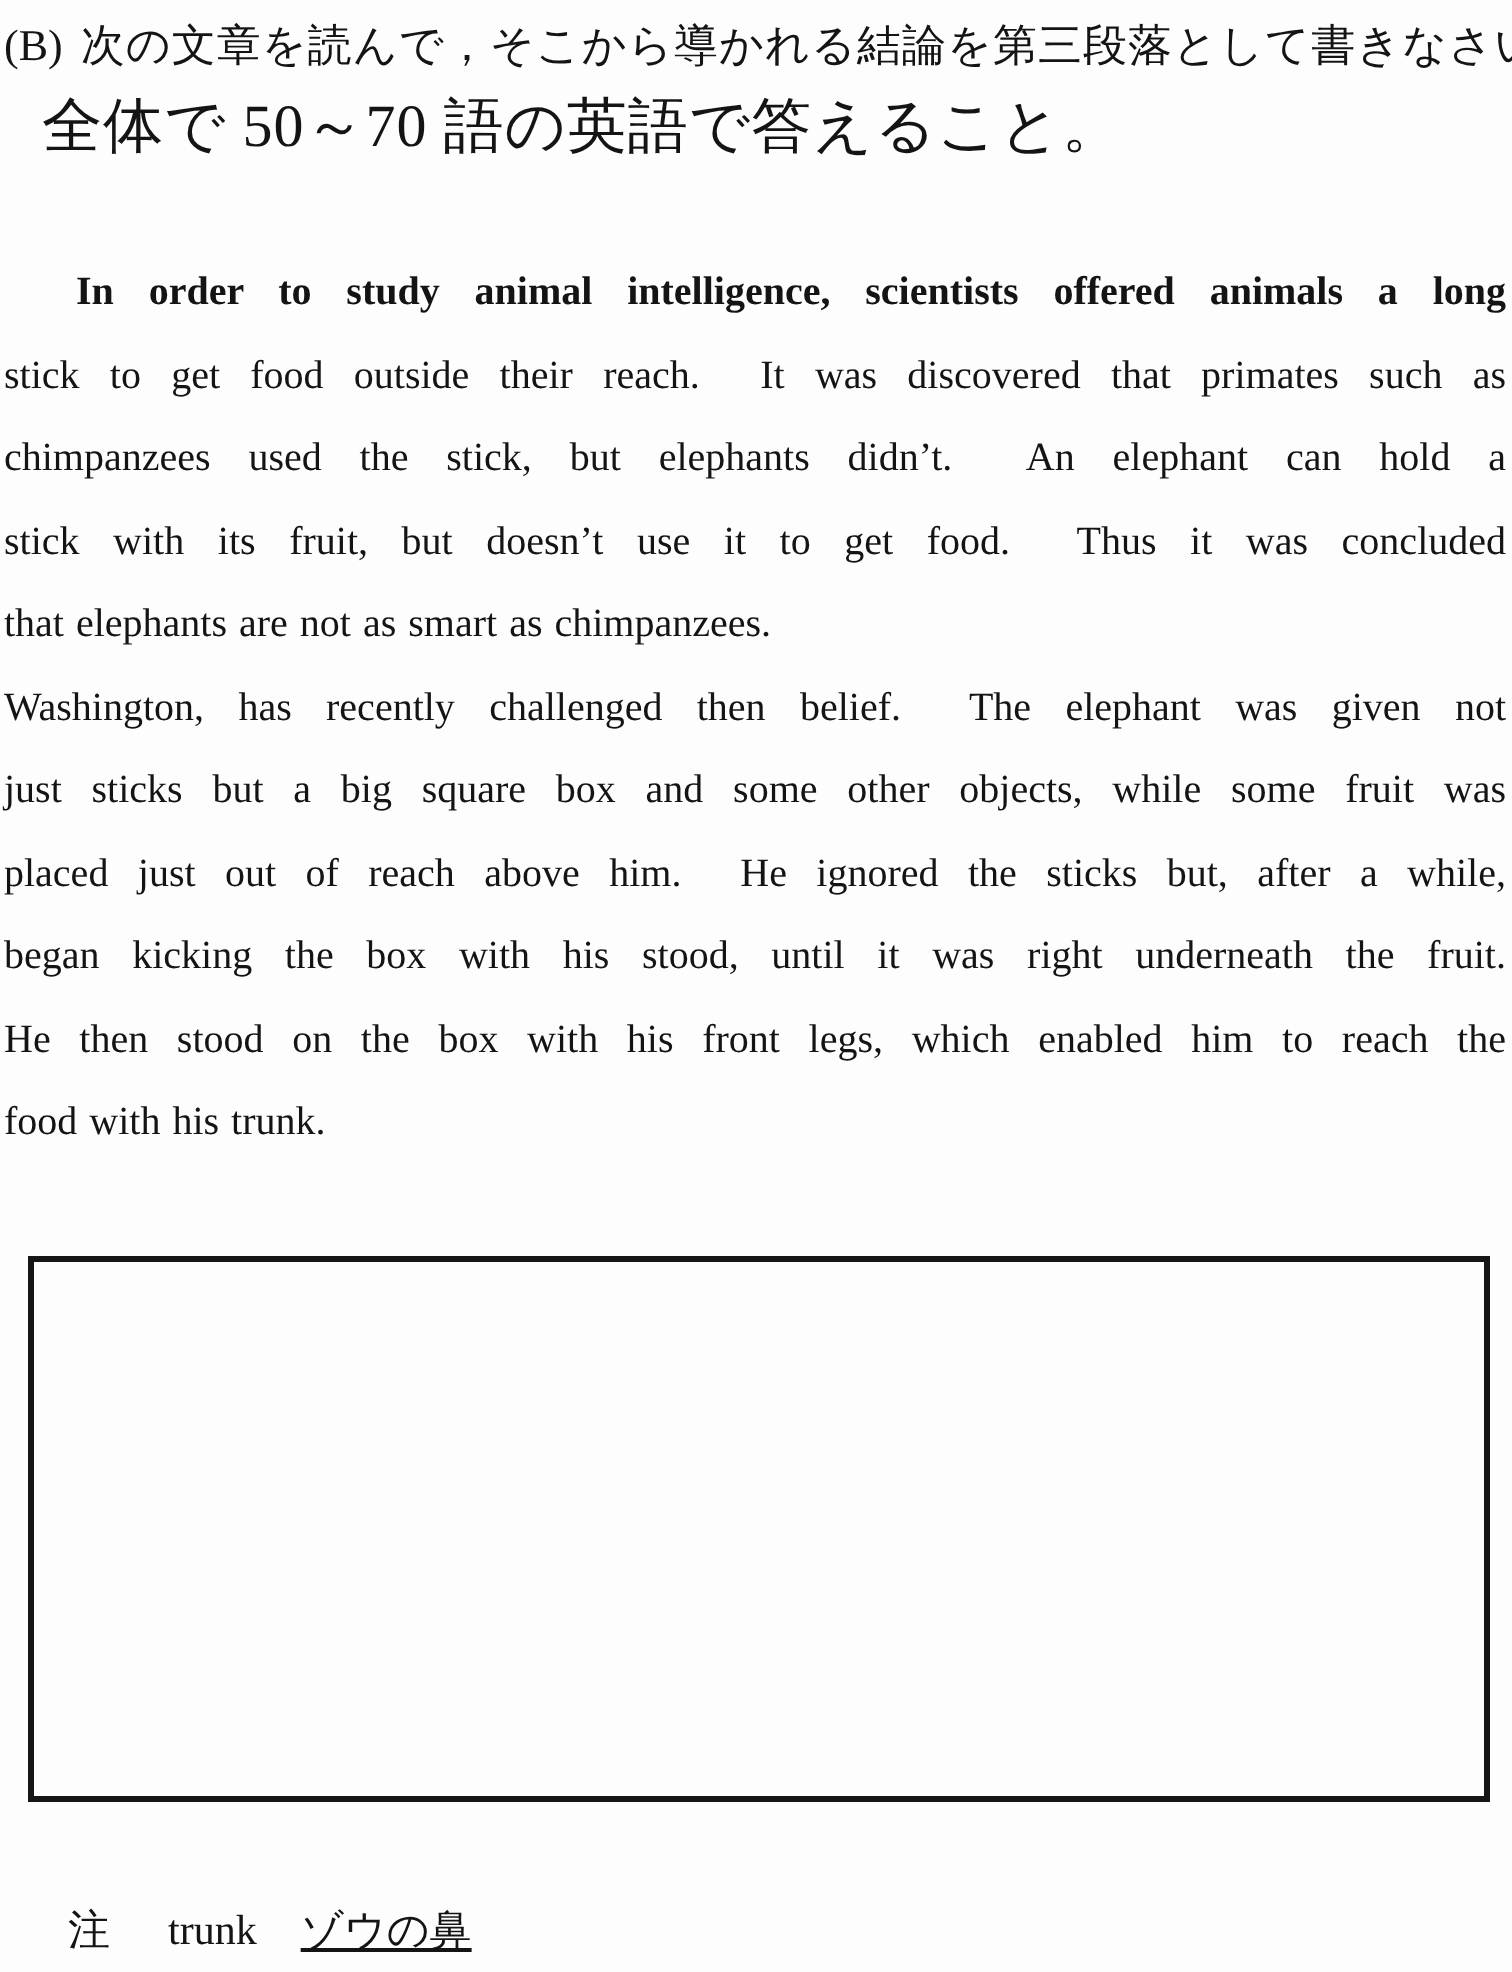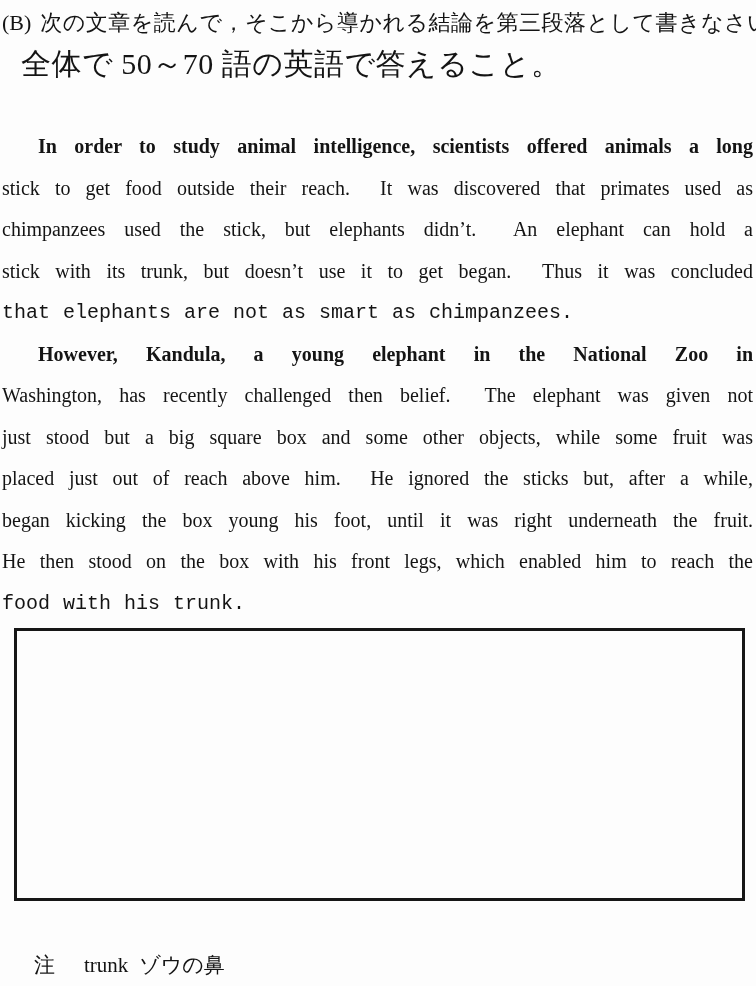--- a/index.html
+++ b/index.html
@@ -43,21 +43,21 @@
     width: 751px;
     font-size: 20px;
   }
   .pline {
     height: 41.5px;
     line-height: 41.5px;
     white-space: pre-wrap;
     word-spacing: 1px;
   }
   .jl { text-align: justify; text-align-last: justify; }
-  .ll { text-align: center; text-align-last: left; font-family: Liberation Mono, monospace; }
+  .ll { text-align: center; text-align-last: left; }
   .indent { text-indent: 36px; font-weight: bold; }
 
   
   .answer-box {
     position: absolute;
     left: 14px;
     top: 628px;
     width: 731px;
     height: 273px;
     border: 3px solid #161616;
@@ -68,43 +68,42 @@
   
   .note {
     position: absolute;
     top: 951px;
     left: 34px;
     font-size: 21px;
     line-height: 28px;
     white-space: nowrap;
   }
   .note .note-term { margin-left: 29px; }
-  .note .note-def  { margin-left: 11px; }
+  .note .note-def  { margin-left: 22px; text-decoration: underline; }
 </style>
 </head>
 <body>
 
 <div class="page">
 
   <div class="header-line1">
     <span class="header-label">(B)</span><span class="header-text1">次の文章を読んで，そこから導かれる結論を第三段落として書きなさい。</span>
   </div>
   <div class="header-line2">全体で 50～70 語の英語で答えること。</div>
 
   <div class="passage">
     <div class="pline jl indent">In order to study animal intelligence, scientists offered animals a long</div>
-    <div class="pline jl">stick to get food outside their reach.  It was discovered that primates used as</div>
+    <div class="pline jl">stick to get food outside their reach.  It was discovered that primates such as</div>
     <div class="pline jl">chimpanzees used the stick, but elephants didn’t.  An elephant can hold a</div>
-    <div class="pline jl">stick with its trunk, but doesn’t use it to get began.  Thus it was concluded</div>
+    <div class="pline jl">stick with its fruit, but doesn’t use it to get food.  Thus it was concluded</div>
     <div class="pline ll">that elephants are not as smart as chimpanzees.</div>
-    <div class="pline jl indent">However, Kandula, a young elephant in the National Zoo in</div>
     <div class="pline jl">Washington, has recently challenged then belief.  The elephant was given not</div>
-    <div class="pline jl">just stood but a big square box and some other objects, while some fruit was</div>
+    <div class="pline jl">just sticks but a big square box and some other objects, while some fruit was</div>
     <div class="pline jl">placed just out of reach above him.  He ignored the sticks but, after a while,</div>
-    <div class="pline jl">began kicking the box young his foot, until it was right underneath the fruit.</div>
+    <div class="pline jl">began kicking the box with his stood, until it was right underneath the fruit.</div>
     <div class="pline jl">He then stood on the box with his front legs, which enabled him to reach the</div>
     <div class="pline ll">food with his trunk.</div>
   </div>
 
   <div class="answer-box"></div>
 
   <div class="note">
     <span class="note-marker">注</span><span class="note-term">trunk</span><span class="note-def">ゾウの鼻</span>
   </div>
 

